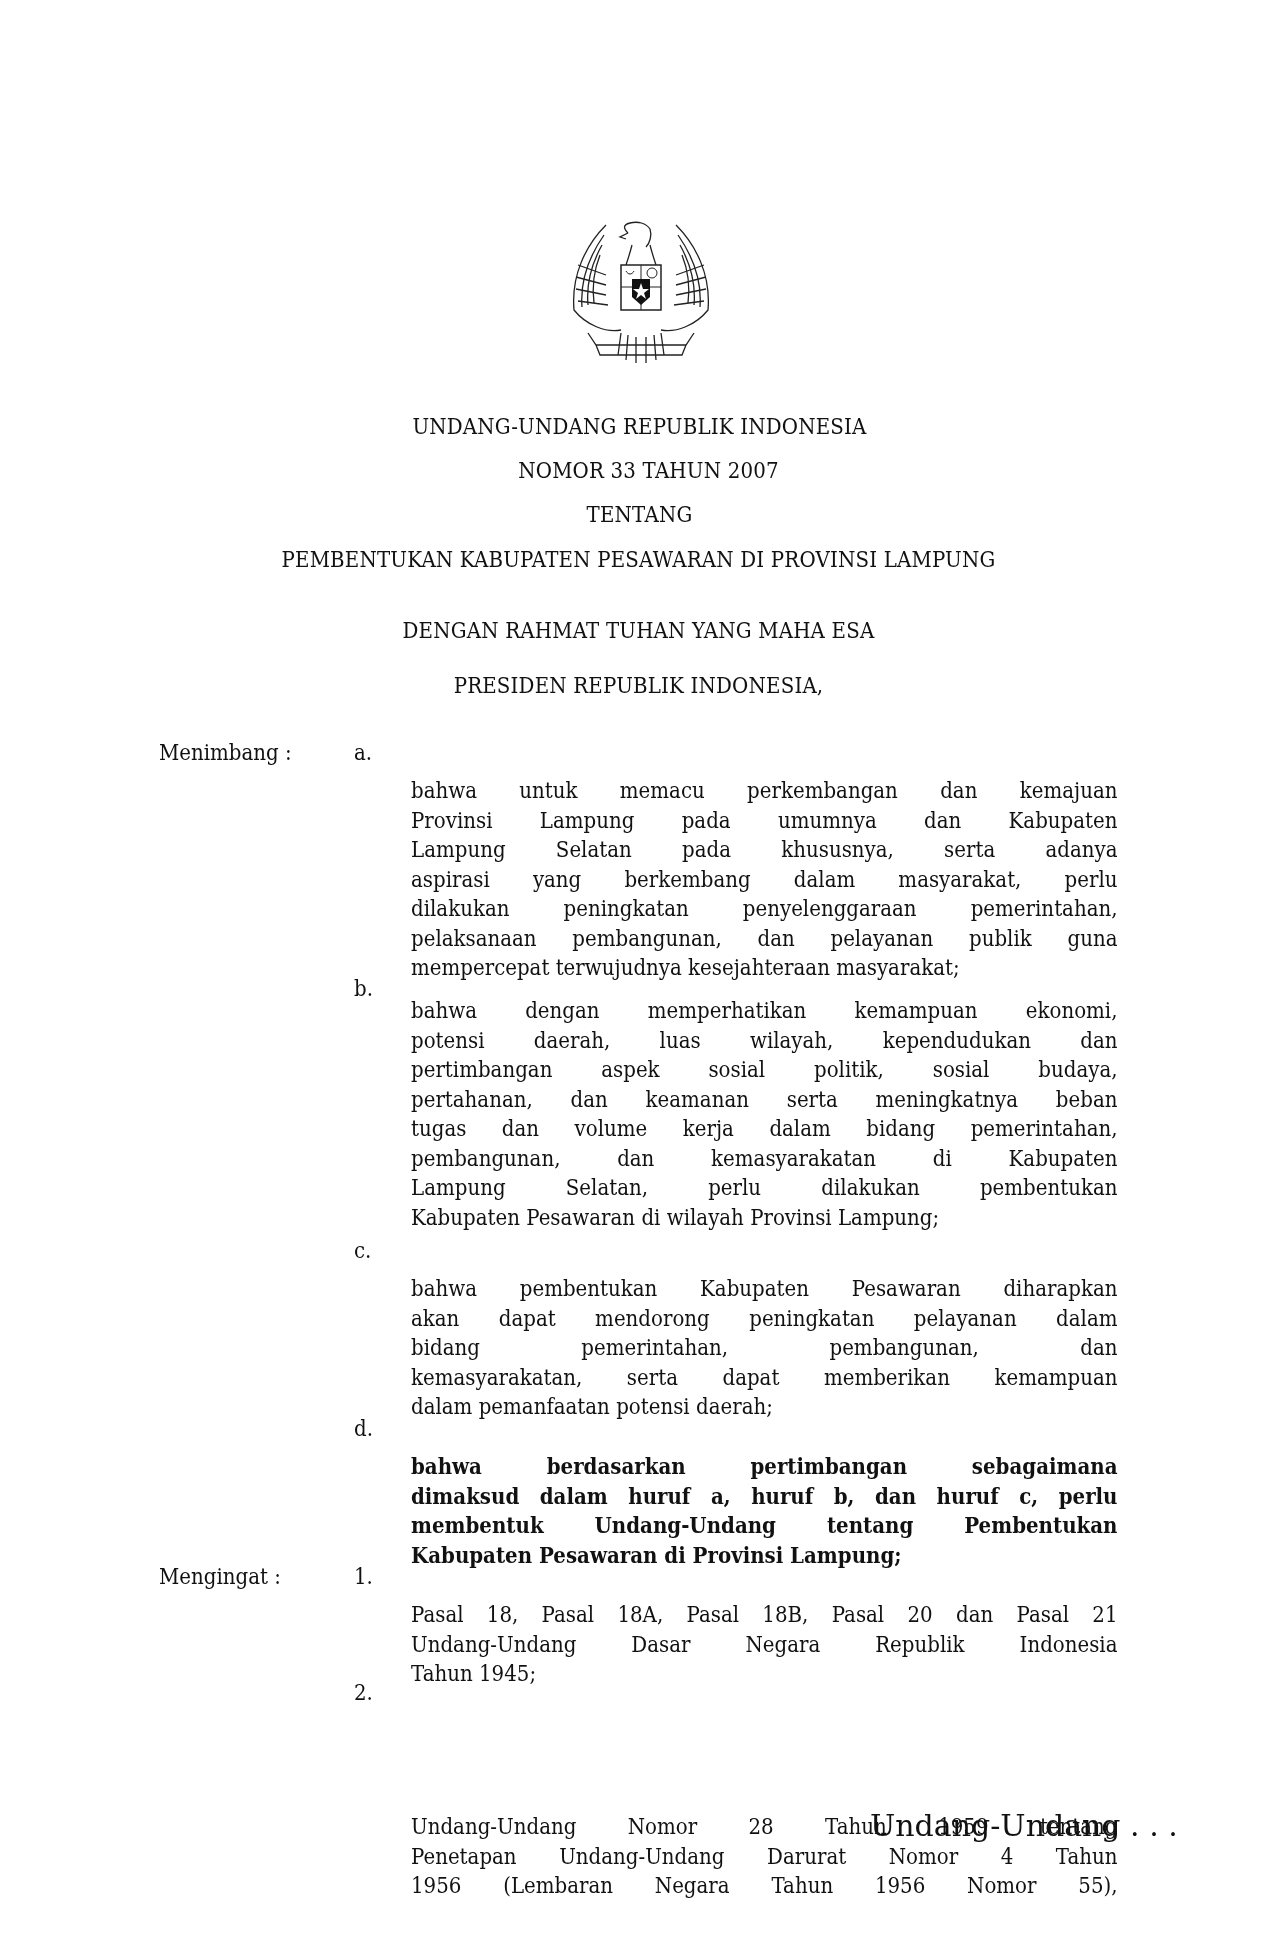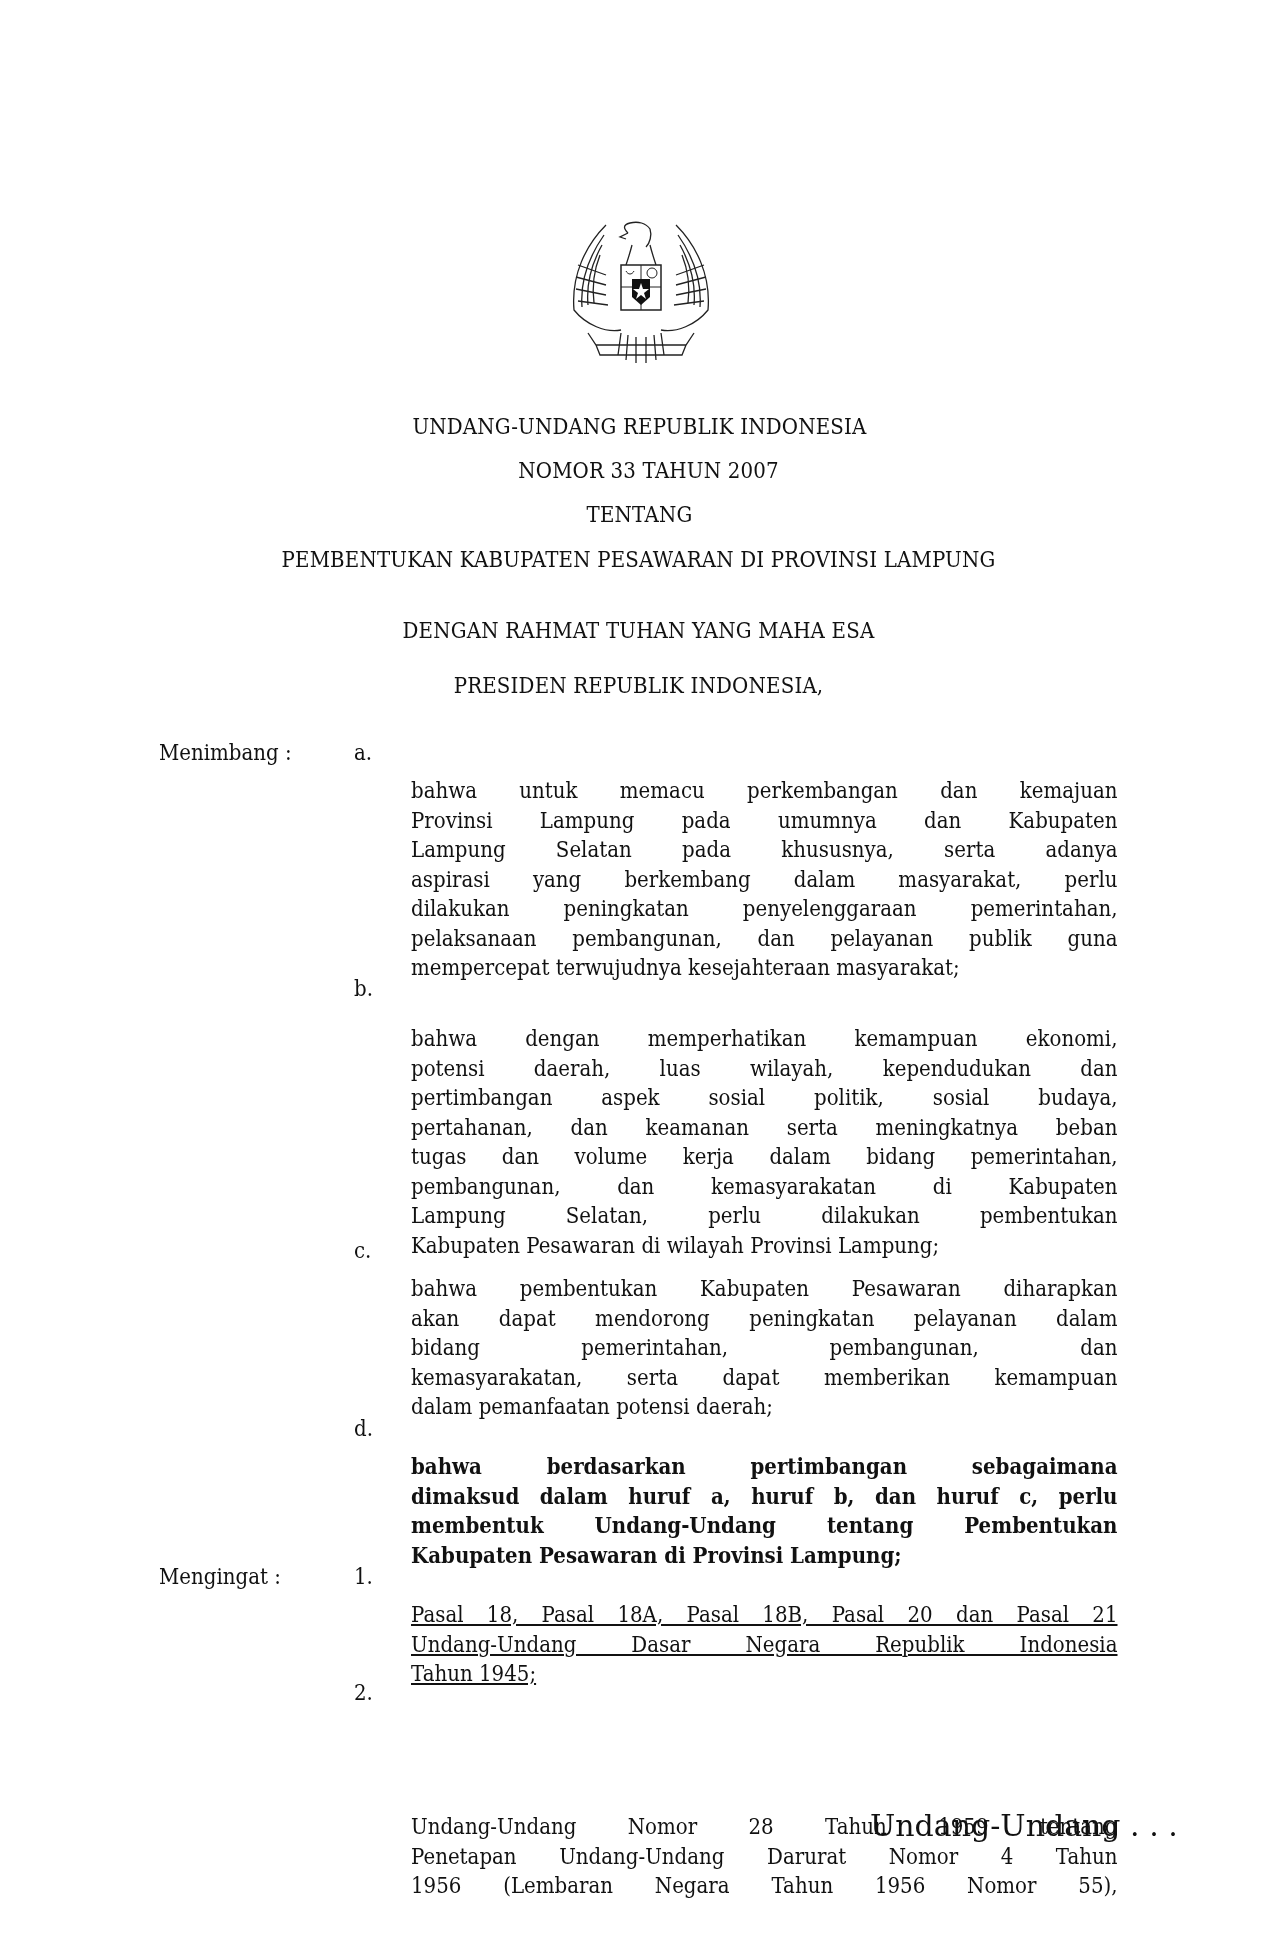--- a/index.html
+++ b/index.html
@@ -93,21 +93,21 @@
   <span class="ln">bahwa untuk memacu perkembangan dan kemajuan</span>
   <span class="ln">Provinsi Lampung pada umumnya dan Kabupaten</span>
   <span class="ln">Lampung Selatan pada khususnya, serta adanya</span>
   <span class="ln">aspirasi yang berkembang dalam masyarakat, perlu</span>
   <span class="ln">dilakukan peningkatan penyelenggaraan pemerintahan,</span>
   <span class="ln">pelaksanaan pembangunan, dan pelayanan publik guna</span>
   <span class="ln last">mempercepat terwujudnya kesejahteraan masyarakat;</span>
 </div>
 
 <div class="marker" style="top:976px;">b.</div>
-<div class="para" style="top:984px;">
+<div class="para" style="top:956px;">
   <span class="ln">bahwa dengan memperhatikan kemampuan ekonomi,</span>
   <span class="ln">potensi daerah, luas wilayah, kependudukan dan</span>
   <span class="ln">pertimbangan aspek sosial politik, sosial budaya,</span>
   <span class="ln">pertahanan, dan keamanan serta meningkatnya beban</span>
   <span class="ln">tugas dan volume kerja dalam bidang pemerintahan,</span>
   <span class="ln">pembangunan, dan kemasyarakatan di Kabupaten</span>
   <span class="ln">Lampung Selatan, perlu dilakukan pembentukan</span>
   <span class="ln last">Kabupaten Pesawaran di wilayah Provinsi Lampung;</span>
 </div>
 
@@ -124,21 +124,21 @@
 <div class="para" style="top:1412px;font-weight:bold;">
   <span class="ln">bahwa berdasarkan pertimbangan sebagaimana</span>
   <span class="ln">dimaksud dalam huruf a, huruf b, dan huruf c, perlu</span>
   <span class="ln">membentuk Undang-Undang tentang Pembentukan</span>
   <span class="ln last">Kabupaten Pesawaran di Provinsi Lampung;</span>
 </div>
 
 <div class="section-label" style="top:1564px;">Mengingat :</div>
 
 <div class="marker" style="top:1564px;">1.</div>
-<div class="para" style="top:1560px;text-decoration:underline;">
+<div class="para" style="top:1560px;">
   <span class="ln">Pasal 18, Pasal 18A, Pasal 18B, Pasal 20 dan Pasal 21</span>
   <span class="ln">Undang-Undang Dasar Negara Republik Indonesia</span>
   <span class="ln last">Tahun 1945;</span>
 </div>
 
 <div class="marker" style="top:1680px;">2.</div>
 <div class="para" style="top:1772px;">
   <span class="ln">Undang-Undang Nomor 28 Tahun 1959 tentang</span>
   <span class="ln">Penetapan Undang-Undang Darurat Nomor 4 Tahun</span>
   <span class="ln">1956 (Lembaran Negara Tahun 1956 Nomor 55),</span>

